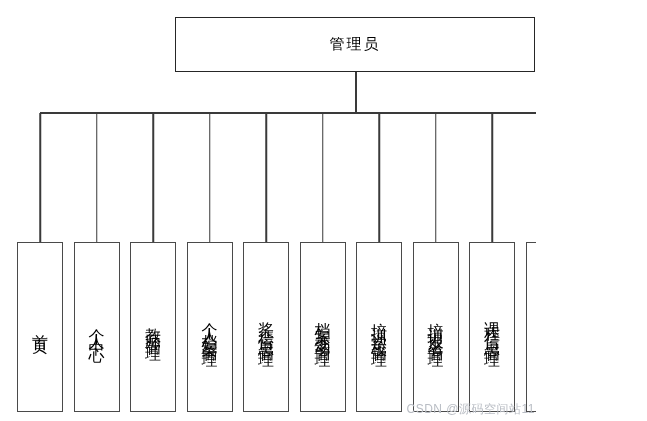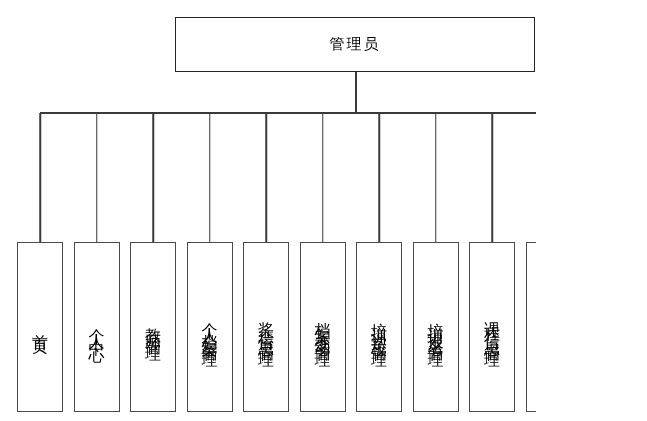--- a/index.html
+++ b/index.html
@@ -123,13 +123,14 @@
     <span class="child-label">课程信息管理</span>
   </div>
       <div class="child">
     <span class="child-label">论坛管理</span>
   </div>
       <div class="child">
     <span class="child-label">系统管理</span>
   </div>
     </div>
 
+  <div class="watermark">CSDN @源码空间站11</div>
 </div>
 
 </body></html>

